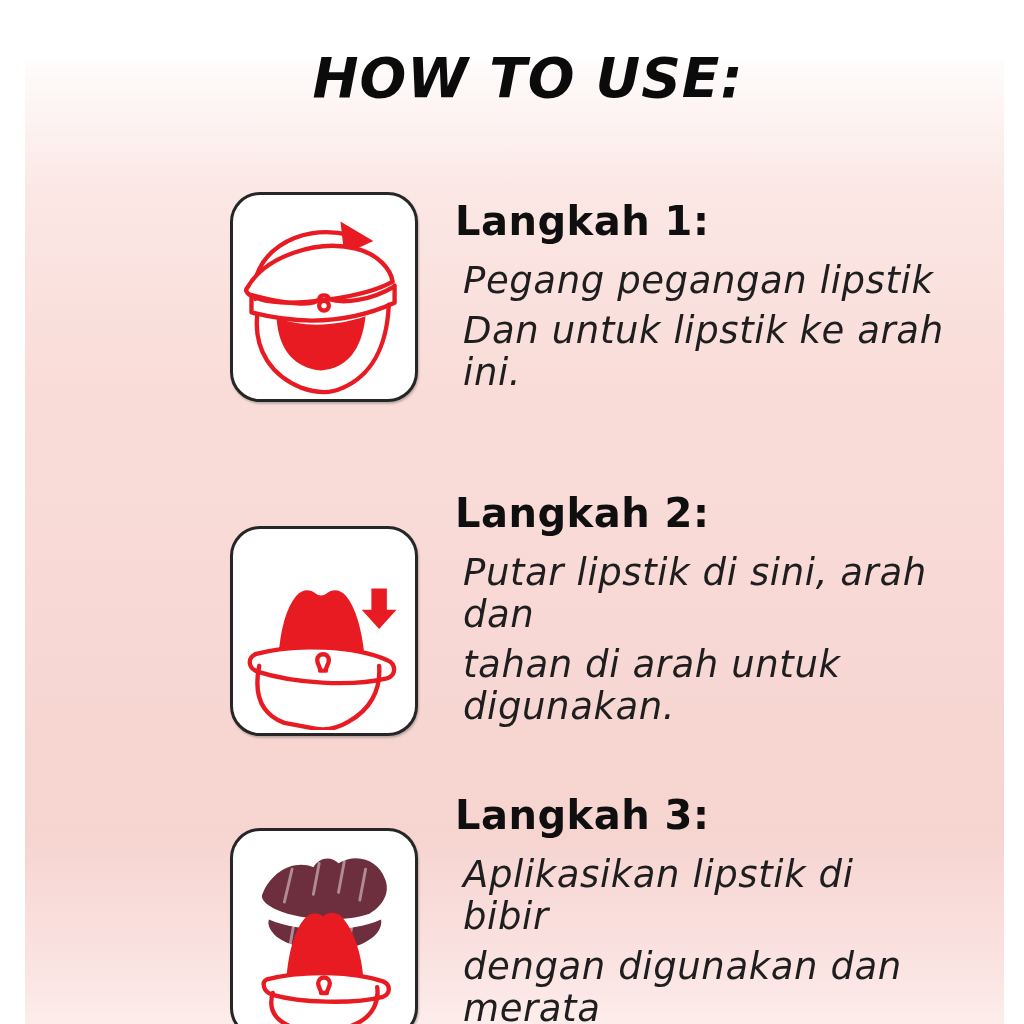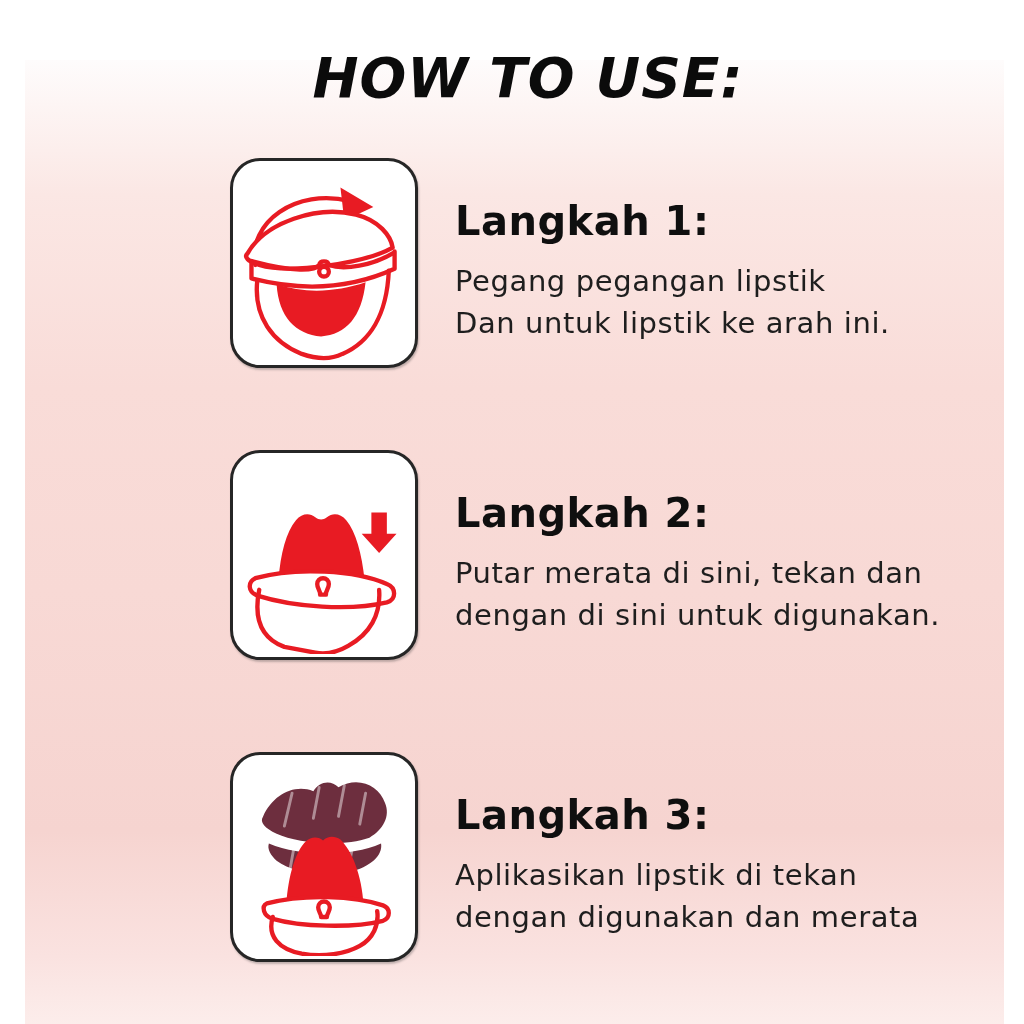--- a/index.html
+++ b/index.html
@@ -14,38 +14,38 @@
       #fefcfc 0%, #fbe7e4 14%, #f9dcd8 34%,
       #f8d9d5 55%, #f6d4d0 80%, #fae2e0 93%, #fcedeb 100%);
   }
   .title{
     position:absolute;top:30px;left:0;width:100%;
     text-align:center;margin:16px;
     font-style:italic;font-weight:700;font-size:55px;
     letter-spacing:1px;color:#0b0b0b;
   }
   .step{
-    position:absolute;left:230px;display:flex;gap:37px;align-items:flex-start;
+    position:absolute;left:230px;display:flex;gap:37px;align-items:flex-end;
   }
   .step1{top:158px;} .step2{top:450px;} .step3{top:752px;}
   .icon-box{
     width:182px;height:204px;flex:0 0 auto;
     background:#ffffff;border:3px solid #262626;border-radius:30px;
     box-shadow:1px 2px 2px rgba(60,60,60,.3);
     display:flex;align-items:center;justify-content:center;
   }
   .icon-box svg{width:176px;height:198px;display:block;}
   .text-col{padding-top:42px;width:500px;}
   .step-heading{
     margin:0 0 18px 0;font-size:40px;font-weight:700;
     letter-spacing:.5px;color:#0f0f0f;line-height:1.05;
   }
   .step-body{
-    margin:0;font-size:29px;line-height:42px;
-    letter-spacing:.6px;color:#1e1e1e;font-weight:500;
+    margin:8px;font-size:37px;line-height:42px;
+    letter-spacing:.6px;color:#1e1e1e;font-weight:500;font-style:italic;
   }
 </style>
 </head>
 <body>
 
 <div class="panel"></div>
 
 <h1 class="title">HOW TO USE:</h1>
 
 <section class="step step1">
@@ -77,22 +77,22 @@
         <path d="M44,128 C46,100 52,78 62,66 C68,59 76,58 82,63 C86,66 90,66 94,63 C100,58 108,59 114,66 C124,78 130,100 133,128 Z" fill="#e81b23" stroke="none"></path>
         <path d="M140,58 L156,58 L156,80 L166,80 L148,100 L130,80 L140,80 Z" fill="#e81b23" stroke="none"></path>
         <path d="M20,126 C62,114 124,118 156,132 C166,136 166,148 156,151 C118,160 60,156 22,144 C12,140 12,130 20,126 Z" fill="#ffffff"></path>
         <path d="M84,132 a6,6 0 0 1 12,0 c0,5 -3,6 -3,11 h-6 c0,-5 -3,-6 -3,-11 Z"></path>
         <path d="M24,138 C18,168 26,188 50,197 L82,203 C94,205 106,202 116,196 C138,184 150,164 148,138"></path>
       </g>
     </svg>
   </div>
   <div class="text-col">
     <h2 class="step-heading">Langkah 2:</h2>
-    <p class="step-body">Putar merata di sini, tekan dan</p>
-    <p class="step-body">dengan di sini untuk digunakan.</p>
+    <p class="step-body">Putar lipstik di sini, arah dan</p>
+    <p class="step-body">tahan di arah untuk digunakan.</p>
   </div>
 </section>
 
 <section class="step step3">
   <div class="icon-box">
     <svg viewBox="0 0 182 204">
       <g stroke="#e81b23" stroke-width="4.5" fill="none" stroke-linecap="round" stroke-linejoin="round">
         <g stroke="none">
           <path d="M28,60 C38,38 60,26 80,34 C86,24 98,22 106,30 C126,18 148,28 154,46 C160,60 152,74 138,82 C110,92 64,88 42,78 C30,72 24,66 28,60 Z" fill="#6d2e3e"></path>
           <path d="M58,36 L50,70 M86,30 L80,62 M112,28 L106,60 M134,36 L128,68" stroke="#ffffff" stroke-width="3" opacity="0.45"></path>
@@ -101,16 +101,16 @@
         </g>
         <path d="M52,152 C54,120 62,96 72,86 C78,80 86,81 90,85 C95,80 102,80 108,84 C120,96 130,120 132,152 Z" fill="#e81b23" stroke="none"></path>
         <path d="M32,150 C70,140 122,142 152,152 C160,155 160,165 152,168 C120,176 66,174 38,166 C28,163 26,153 32,150 Z" fill="#ffffff"></path>
         <path d="M85,154 a6,6 0 0 1 12,0 c0,5 -3,6 -3,10 h-6 c0,-4 -3,-5 -3,-10 Z"></path>
         <path d="M38,164 C32,184 44,197 68,202 C90,206 114,202 128,194 C142,186 148,172 146,158"></path>
       </g>
     </svg>
   </div>
   <div class="text-col">
     <h2 class="step-heading">Langkah 3:</h2>
-    <p class="step-body">Aplikasikan lipstik di tekan</p>
+    <p class="step-body">Aplikasikan lipstik di bibir</p>
     <p class="step-body">dengan digunakan dan merata</p>
   </div>
 </section>
 
 </body></html>

